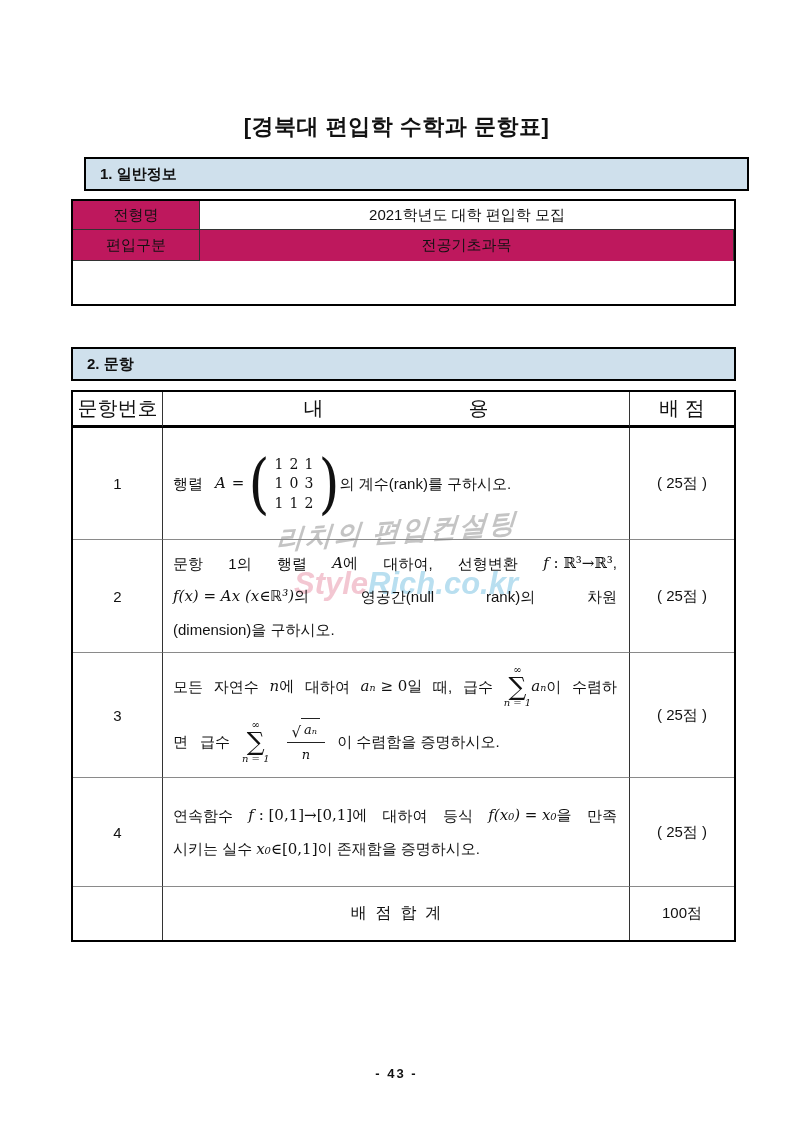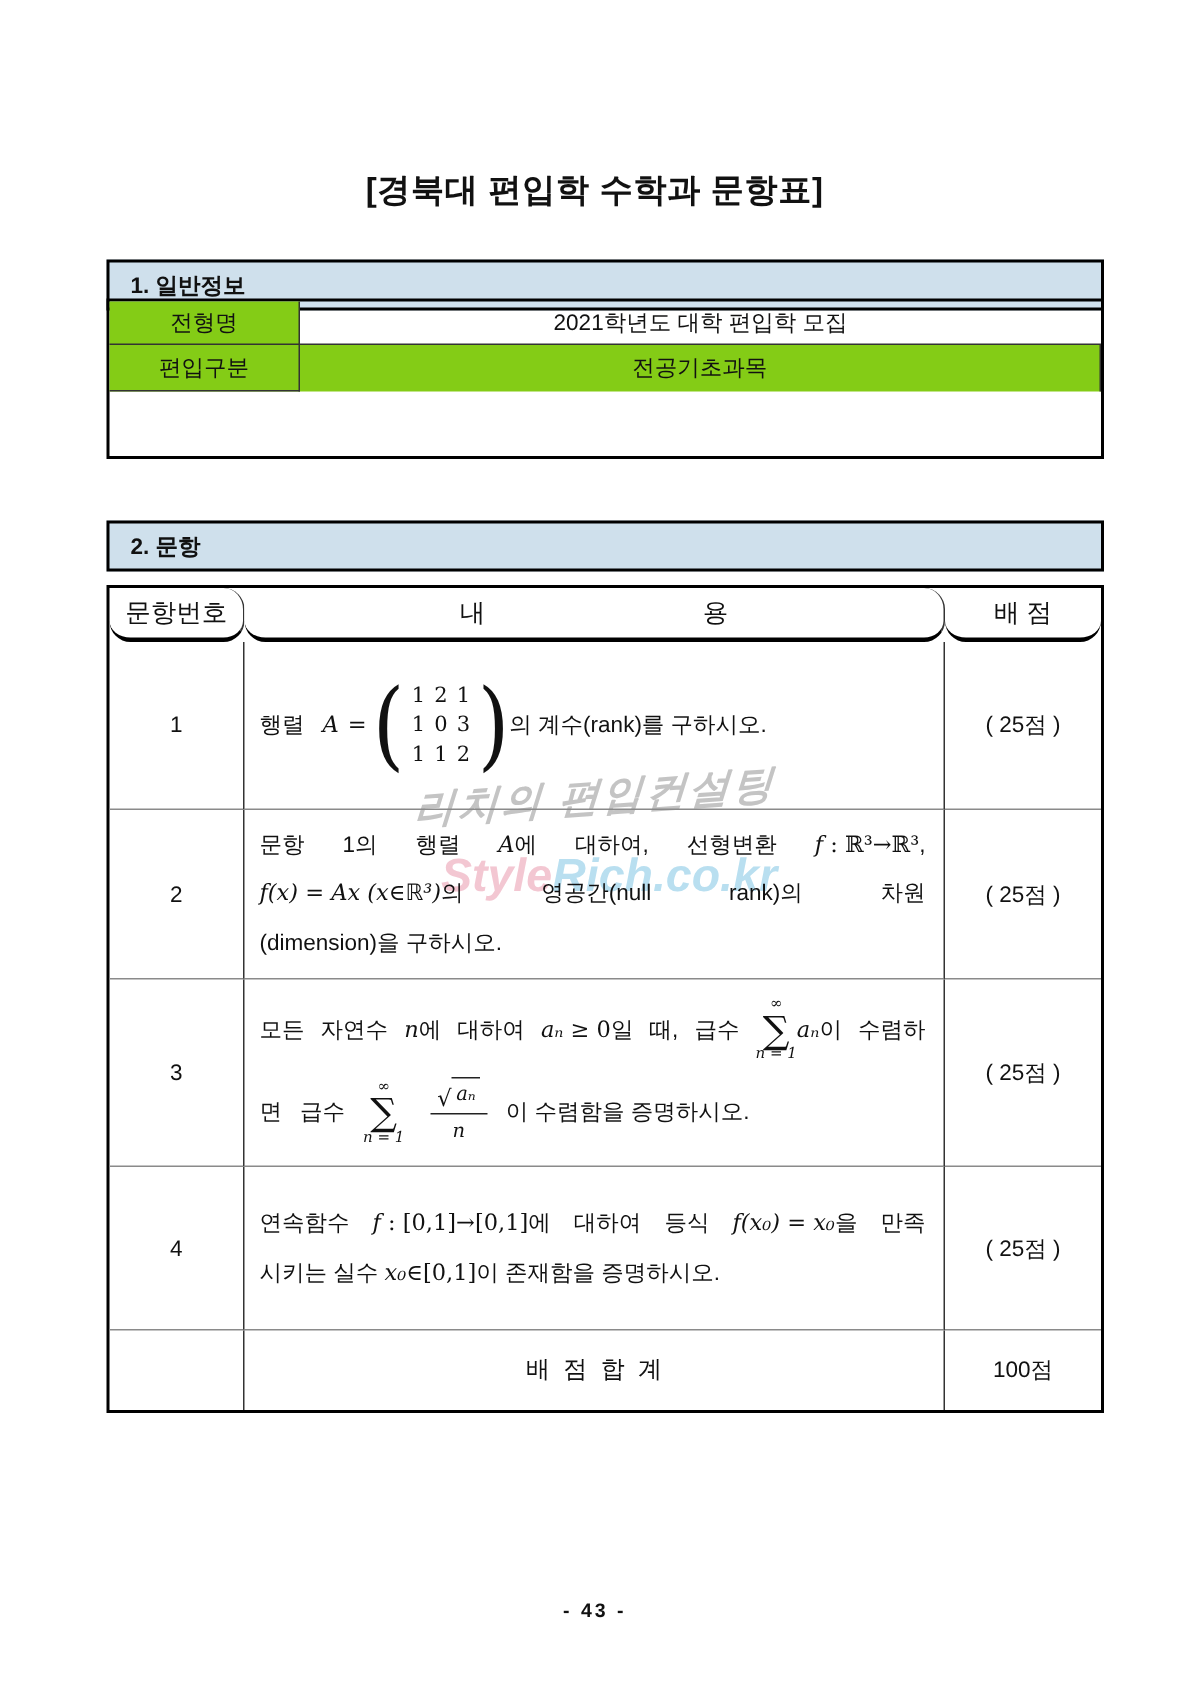--- a/index.html
+++ b/index.html
@@ -10,38 +10,38 @@
   .mi { font-family:"DejaVu Serif","DejaVu Sans",serif; font-style:italic; }
   .mr { font-family:"DejaVu Serif","DejaVu Sans",serif; }
   .pre { white-space:pre; }
 
   .title { position:absolute; top:112px; left:0; width:100%; text-align:center;
            font-size:22px; font-weight:700; letter-spacing:.5px; }
 
   .secbar { position:absolute; left:71px; width:665px; height:34px; background:#cfe0ec;
             border:2px solid #000; display:flex; align-items:center; padding-left:14px;
             font-size:15px; font-weight:700; }
-  #bar1 { top:173px; } #bar2 { top:347px; }
+  #bar1 { top:157px;margin-left:13px; } #bar2 { top:347px; }
 
   
   .t1 { position:absolute; left:71px; top:199px; width:665px; border:2px solid #000;
         display:grid; grid-template-columns:127px 1fr; grid-template-rows:29px 31px 43px; }
   .t1 > div { display:flex; align-items:center; justify-content:center; font-size:15px; }
-  .t1 .lab { background:#84cc16; border-right:1px solid #333; }
+  .t1 .lab { background:#be185d; border-right:1px solid #333; }
   .t1 .rb  { border-bottom:1px solid #333; }
   .t1 .opts { justify-content:space-between; padding:0 16px; }
 
   
   .t2 { position:absolute; left:71px; top:390px; width:665px; border:2px solid #000;
         display:grid; grid-template-columns:90px 467px 104px;
         grid-template-rows:36px 112px 113px 125px 109px 53px; }
   .t2 > div { border-right:1px solid #333; border-bottom:1px solid #8a8a8a; }
   .t2 > div:nth-child(3n) { border-right:none; }
   .t2 .hd { border-bottom:3px solid #000; display:flex; align-items:center;
-            justify-content:center; font-size:17px;border-radius:14px; }
+            justify-content:center; font-size:20px; }
   .t2 .hdc { gap:145px; }
   .t2 .last { border-bottom:none; }
   .cnum, .cscore { display:flex; align-items:center; justify-content:center;
                    font-size:15px; white-space:pre; }
   .ccont { padding:6px 12px 6px 10px; display:flex; flex-direction:column;
            justify-content:center; font-size:15px; line-height:1.55; }
 
   .q1line { display:flex; align-items:center; }
   .q1line .g1 { margin-right:12px; } .q1line .g2 { margin-right:6px; }
   .q1line .g3 { margin-right:4px; }

